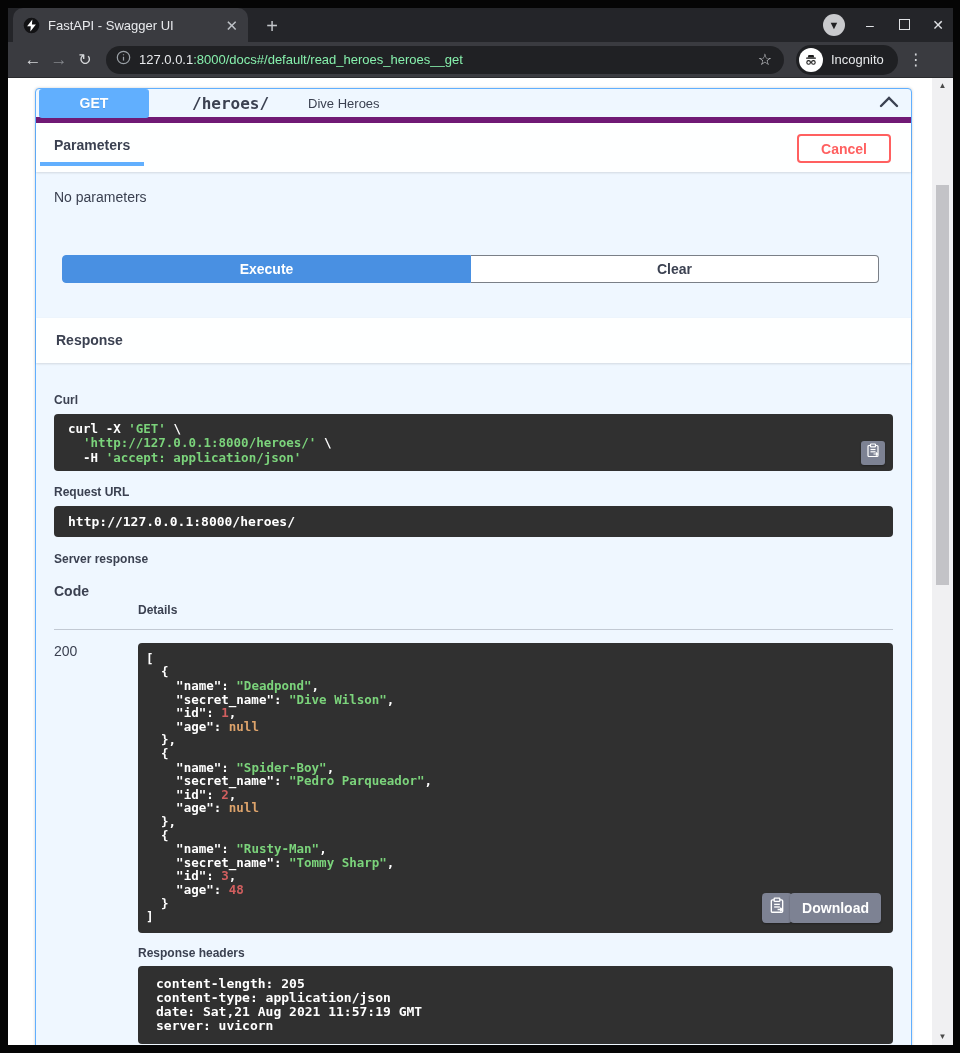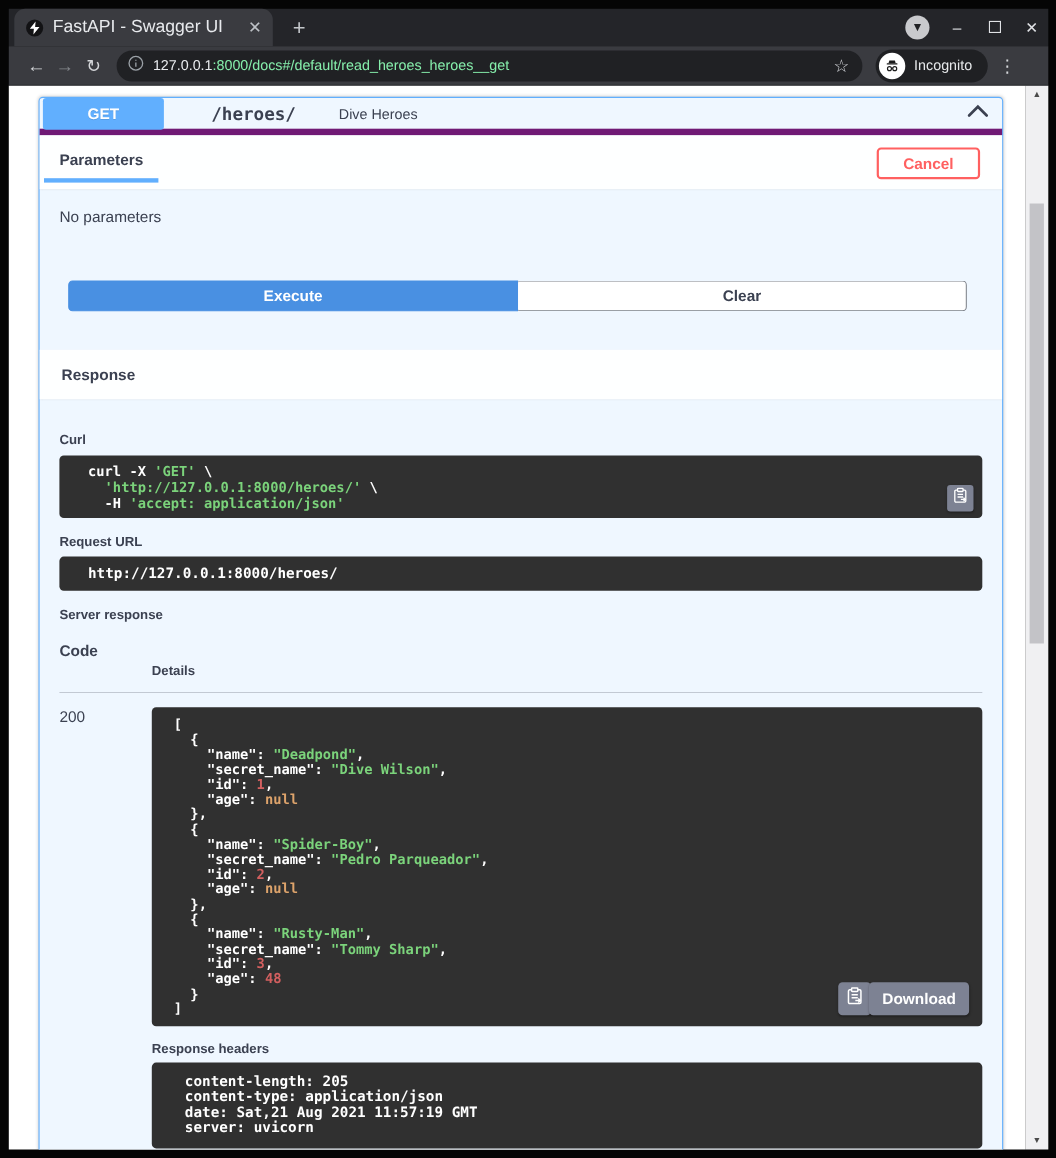--- a/index.html
+++ b/index.html
@@ -6,21 +6,21 @@
   html,body { width:960px; height:1053px; background:#000; overflow:hidden;
               font-family:"Liberation Sans", sans-serif; }
   .screen { position:absolute; inset:0; width:960px; height:1053px; background:#050505; }
 
   
   .chrome { position:absolute; left:8px; right:7px; top:0; height:78px; }
   .tabstrip { position:absolute; left:0; right:0; top:8px; height:34px; background:#242529; }
   .tab { position:absolute; left:5px; top:0; width:235px; height:34px; background:#3a3b40;
          border-radius:10px 10px 0 0; display:flex; align-items:center; padding:0 10px; }
   .favicon { width:17px; height:17px; flex:0 0 auto; }
-  .tab-title { flex:1; margin:12px 8px; font-size:16px; color:#e8eaed; white-space:nowrap;
+  .tab-title { flex:1; margin:12px 8px; font-size:13px; color:#e8eaed; white-space:nowrap;
                overflow:hidden; text-overflow:ellipsis; }
   .tab-close { color:#bdc1c6; font-size:15px; line-height:15px; cursor:default; }
   .newtab { position:absolute; left:252px; top:6px; width:24px; height:24px; display:flex;
             align-items:center; justify-content:center; color:#c3c6ca; font-size:20px; }
   .wincontrols { position:absolute; right:6px; top:0; height:34px; display:flex;
                  align-items:center; gap:16px; }
   .profile-btn { width:22px; height:22px; border-radius:50%; background:#c9cacd; display:flex;
                  align-items:center; justify-content:center; color:#202124; font-size:11px; }
   .winbtn { color:#e0e2e5; font-size:14px; width:18px; text-align:center; }
   .maxbtn { width:11px; height:11px; border:1.5px solid #e0e2e5; display:inline-block; }
@@ -76,21 +76,21 @@
                  justify-content:center; }
   .clear-btn { flex:1; background:#fff; border:1px solid #7a7f87; border-left:none;
                border-radius:0 4px 4px 0; color:#3b4151; font-weight:bold; font-size:14px;
                display:flex; align-items:center; justify-content:center; }
 
   .responses-header { padding:14px 20px; height:45px; font-size:14px; font-weight:bold;
                       color:#3b4151; }
   .responses-body { padding:30px 18px 4px 18px; }
 
   .block-label { font-size:12px; font-weight:bold; color:#3b4151; margin-bottom:7px; }
-  .code-block { background:#303030; border-radius:4px; position:relative;padding-left:12px; }
+  .code-block { background:#303030; border-radius:4px; position:relative; }
   .code-block pre { font-family:"DejaVu Sans Mono","Liberation Mono",monospace;
                     font-weight:bold; color:#fff; }
   .curl-pre { font-size:12.5px; line-height:14.3px; padding:8px 14px 6px; }
   .requrl-pre { font-size:13px; line-height:15px; padding:8px 14px; }
   .cstr { color:#7bd37b; } .cw { color:#fff; }
   .cnum { color:#d25f5f; } .cnull { color:#dda36b; } .ck { color:#fff; }
 
   .mt14 { margin-top:14px; } .mt15 { margin-top:15px; }
 
   .copy-btn-sm { position:absolute; right:8px; bottom:6px; width:24px; height:24px;

